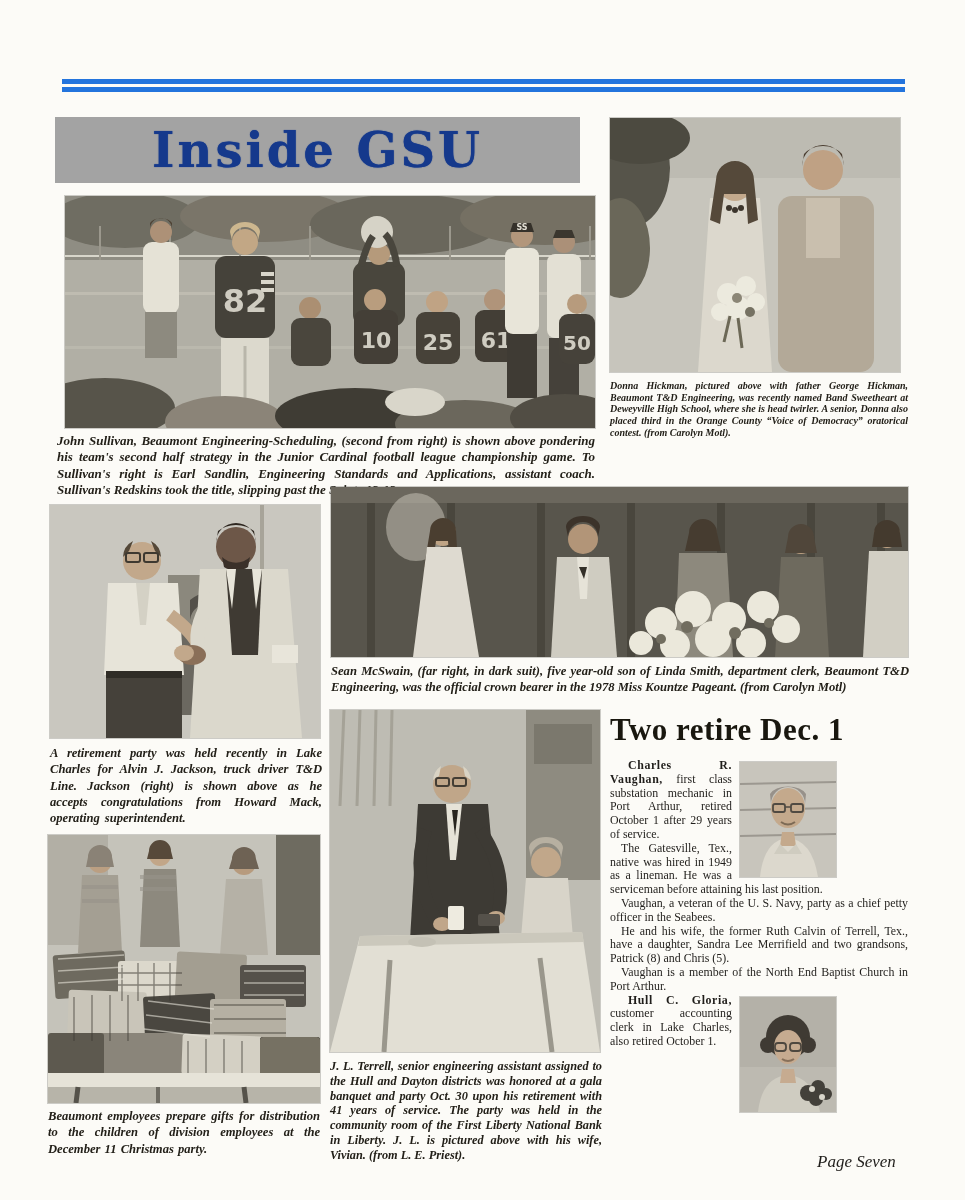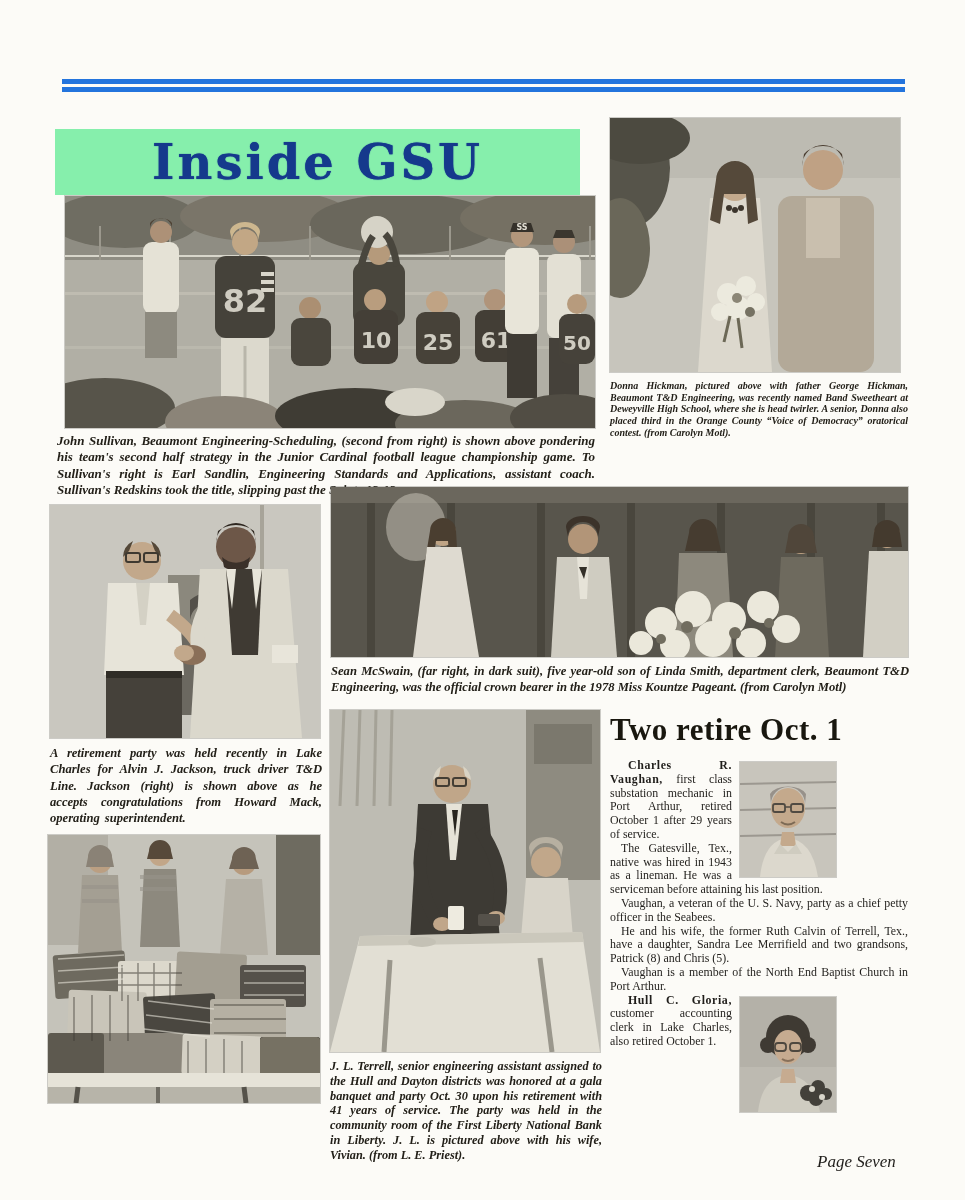--- a/index.html
+++ b/index.html
@@ -5,21 +5,21 @@
   * { margin:0; padding:0; box-sizing:border-box; }
   body { background:#888; }
   .page {
     position:relative; width:965px; height:1200px; margin:0 auto;
     background:#fcfbf7; color:#201e1b; overflow:hidden;
     font-family:"Liberation Serif", serif;
   }
   .abs { position:absolute; }
   .rule { background:#2374dd; height:5px; }
   .banner {
-    background:#86efac; display:flex; align-items:center; justify-content:center;margin-top:12px;
+    background:#a3a3a3; display:flex; align-items:center; justify-content:center;
   }
   .banner-title {
     font-family:"DejaVu Serif", serif; font-weight:bold; font-size:48px;
     color:#15398c; letter-spacing:3px; text-shadow:0 0 1px #15398c;
   }
   .photo { background:#b2b0a7; box-shadow:0 0 0 1px rgba(60,58,50,.25); }
   .photo svg { display:block; width:100%; height:100%; }
   .caption {
     font-style:italic; font-weight:bold; text-align:justify; color:#232019;
   }
@@ -290,21 +290,21 @@
       <path d="M30 226 L252 222 L270 342 L0 342 Z" fill="#e2dfd4"></path>
       <path d="M30 226 L252 222 L254 232 L28 236 Z" fill="#cbc8bc"></path>
       <rect x="118" y="196" width="16" height="24" rx="2" fill="#eeebe0"></rect>
       <rect x="148" y="204" width="22" height="12" rx="2" fill="#55514a"></rect>
       <ellipse cx="92" cy="232" rx="14" ry="5" fill="#c4c1b5"></ellipse>
       <line x1="60" y1="250" x2="54" y2="342" stroke="#9a978c" stroke-width="5"></line>
       <line x1="210" y1="248" x2="222" y2="342" stroke="#9a978c" stroke-width="5"></line>
     </svg>
   </div>
 
-  <div class="abs headline" style="left:610px; top:712px;">Two retire Oct. 1</div>
+  <div class="abs headline" style="left:610px; top:712px;">Two retire Dec. 1</div>
 
   <div class="abs caption cap-jackson" style="left:50px; top:745px; width:272px;">A retirement party was held recently in Lake Charles for Alvin J. Jackson, truck driver T&amp;D Line. Jackson (right) is shown above as he accepts congratulations from Howard Mack, operating superintendent.</div>
 
   <div class="abs article-body" style="left:610px; top:759px; width:298px;">
     <div class="portrait">
       <svg viewBox="0 0 96 115">
         <rect width="96" height="115" fill="#c8c5bc"></rect>
         <g stroke="#9c9890" stroke-width="2">
           <line x1="0" y1="22" x2="96" y2="20"></line>
             <line x1="0" y1="48" x2="96" y2="46"></line>
@@ -315,21 +315,21 @@
         <path d="M40 82 L48 90 L56 82 L62 92 L34 92 Z" fill="#cfccc0"></path>
         <ellipse cx="48" cy="46" rx="17" ry="20" fill="#c4a98c"></ellipse>
         <path d="M31 42 a17 17 0 0 1 34 0 l1 -10 a19 11 0 0 0 -36 0 z" fill="#97918a"></path>
         <rect x="33" y="42" width="12" height="8" rx="2" fill="none" stroke="#504a42" stroke-width="1.8"></rect>
         <rect x="51" y="42" width="12" height="8" rx="2" fill="none" stroke="#504a42" stroke-width="1.8"></rect>
         <line x1="45" y1="45" x2="51" y2="45" stroke="#504a42" stroke-width="1.5"></line>
         <path d="M41 60 q7 5 14 0" stroke="#7c6a55" stroke-width="2" fill="none"></path>
       </svg>
     </div>
     <p><span class="lead">Charles R. Vaughan,</span><span> first class substation mechanic in Port Arthur, retired October 1 after 29 years of service.</span></p>
-    <p><span>The Gatesville, Tex., native was hired in 1943 as a lineman. He was a serviceman before attaining his last position.</span></p>
+    <p><span>The Gatesville, Tex., native was hired in 1949 as a lineman. He was a serviceman before attaining his last position.</span></p>
     <p><span>Vaughan, a veteran of the U. S. Navy, party as a chief petty officer in the Seabees.</span></p>
     <p><span>He and his wife, the former Ruth Calvin of Terrell, Tex., have a daughter, Sandra Lee Merrifield and two grandsons, Patrick (8) and Chris (5).</span></p>
     <p><span>Vaughan is a member of the North End Baptist Church in Port Arthur.</span></p>
     <div class="portrait">
       <svg viewBox="0 0 96 115">
         <rect width="96" height="115" fill="#b4b1a8"></rect>
         <rect x="0" y="70" width="96" height="45" fill="#bdbab1"></rect>
         <path d="M18 115 Q22 80 48 78 Q74 80 80 115 Z" fill="#cfccc1"></path>
         <path d="M42 72 L54 72 L56 86 L40 86 Z" fill="#c6ab90"></path>
         <ellipse cx="48" cy="40" rx="22" ry="22" fill="#3f3a33"></ellipse>
@@ -405,16 +405,17 @@
       <rect x="0" y="238" width="272" height="14" fill="#e6e3d8"></rect>
       <rect x="0" y="252" width="272" height="16" fill="#b7b4a9"></rect>
       <line x1="30" y1="252" x2="28" y2="268" stroke="#55524a" stroke-width="5"></line>
       <line x1="196" y1="252" x2="198" y2="268" stroke="#55524a" stroke-width="5"></line>
       <line x1="110" y1="252" x2="110" y2="268" stroke="#6e6b62" stroke-width="4"></line>
     </svg>
   </div>
 
   <div class="abs caption cap-terrell" style="left:330px; top:1059px; width:272px;">J. L. Terrell, senior engineering assistant assigned to the Hull and Dayton districts was honored at a gala banquet and party Oct. 30 upon his retirement with 41 years of service. The party was held in the community room of the First Liberty National Bank in Liberty. J. L. is pictured above with his wife, Vivian. (from L. E. Priest).</div>
 
+  <div class="abs caption cap-christmas" style="left:48px; top:1108px; width:272px;">Beaumont employees prepare gifts for distribution to the children of division employees at the December 11 Christmas party.</div>
 
   <div class="abs page-number" style="left:817px; top:1152px;">Page Seven</div>
 
 </div>
 
 </body></html>

